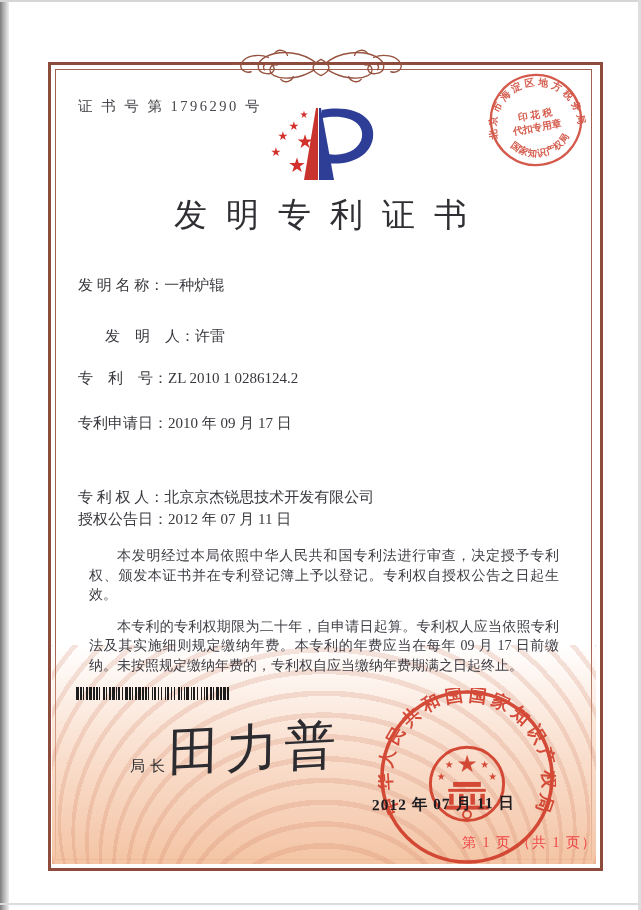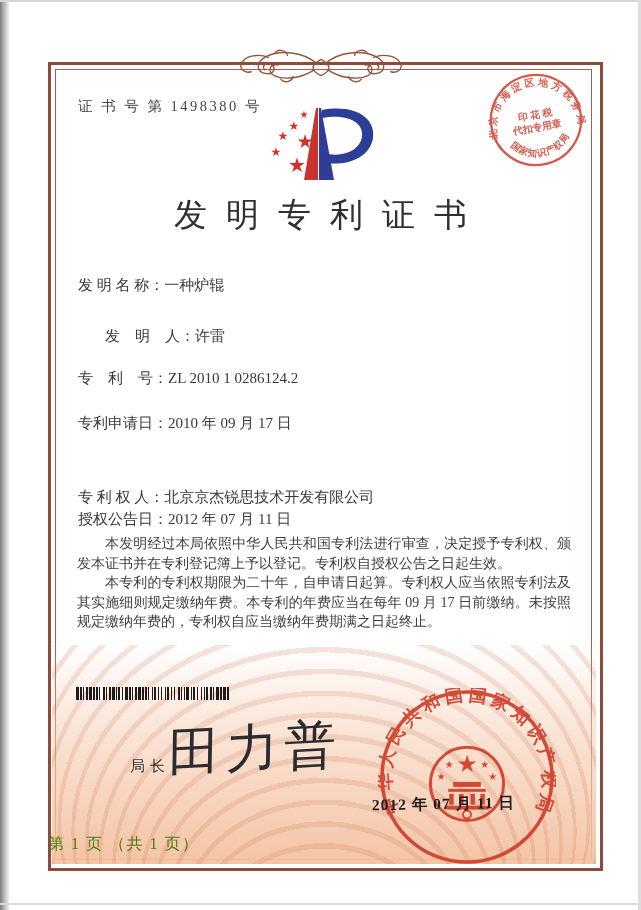--- a/index.html
+++ b/index.html
@@ -29,31 +29,31 @@
   .fields{position:absolute;left:78px;top:276px;width:480px;font-size:15px;color:#37373d;}
   .field-row{position:absolute;left:0;white-space:nowrap;font-family:Liberation Serif, serif;}
   .field-row:nth-child(1){top:0;}
   .field-row:nth-child(2){top:51px;margin-left:27px;}
   .field-row:nth-child(3){top:93px;}
   .field-row:nth-child(4){top:138px;}
   .field-row:nth-child(5){top:186px;margin-top:26px;}
   .field-row:nth-child(6){top:234px;}
   .paras{position:absolute;left:77px;top:534px;width:494px;font-size:14px;line-height:19.5px;
     color:#3d3d44;text-align:justify;}
-  .paras p{margin:0;text-indent:2em;}
+  .paras p{margin:12px;text-indent:2em;}
   .barcode{position:absolute;left:76px;top:687px;width:197px;height:13px;font-size:0;
     white-space:nowrap;overflow:hidden;}
   .director{position:absolute;left:130px;top:757px;font-size:15px;letter-spacing:5px;color:#2e2e33;}
   .signature{position:absolute;left:168px;top:714px;font-size:52px;color:#2b2b30;
     letter-spacing:6px;transform:rotate(-3deg) skewX(-4deg);font-weight:400;}
   .office-seal{position:absolute;left:378px;top:688px;width:178px;height:178px;opacity:.93;}
   .seal-date{position:absolute;left:372px;top:794px;font-size:15.5px;font-weight:bold;
     color:#1d1d22;letter-spacing:1px;transform:rotate(-1deg);}
-  .footer{position:absolute;left:48px;top:834px;width:549px;text-align:left;
-    font-size:16px;letter-spacing:1.5px;color:#4d7c0f;}
+  .footer{position:absolute;left:48px;top:834px;width:549px;text-align:right;
+    font-size:14px;letter-spacing:1.5px;color:#ef4444;}
   .ornament{position:absolute;left:228px;top:44px;width:186px;height:44px;}
 </style>
 </head>
 <body>
 
 <div id="page">
 
   <div class="scan-left"></div>
   <div class="scan-top"></div>
   <div class="scan-right"></div>
@@ -79,21 +79,21 @@
         <path d="M90,20 C76,8 52,6 38,13 C26,19 27,30 38,31 C46,32 49,24 42,21 C37,19 33,23 36,27"></path>
         <path d="M88,27 C74,36 56,38 46,33 C39,29 41,21 49,22"></path>
         <path d="M40,14 C30,10 16,12 12,20 C9,26 15,31 22,29"></path>
         <path d="M12,21 L2,21"></path>
         <path d="M60,12 C58,6 50,5 47,9"></path>
         <path d="M66,34 C64,40 56,41 53,37"></path>
       </g>
     </g>
   </svg>
 
-  <div class="cert-no">证 书 号 第 1498380 号</div>
+  <div class="cert-no">证 书 号 第 1796290 号</div>
 
   <svg class="logo" viewBox="0 0 136 92">
     <g fill="#d2302c" text-anchor="middle" font-family="'DejaVu Sans',sans-serif">
       <text x="52" y="20" font-size="10">★</text>
       <text x="42" y="32" font-size="12">★</text>
       <text x="31" y="42" font-size="12">★</text>
       <text x="53" y="50" font-size="19">★</text>
       <text x="24" y="58" font-size="12">★</text>
       <text x="45" y="74" font-size="20">★</text>
     </g>

